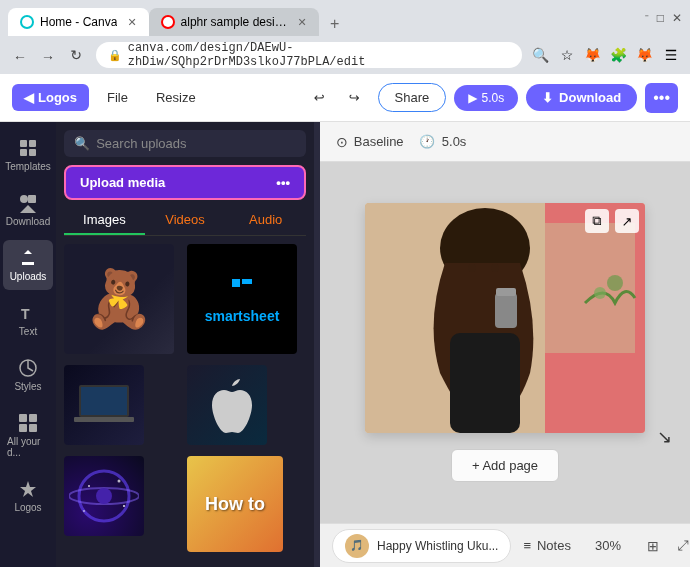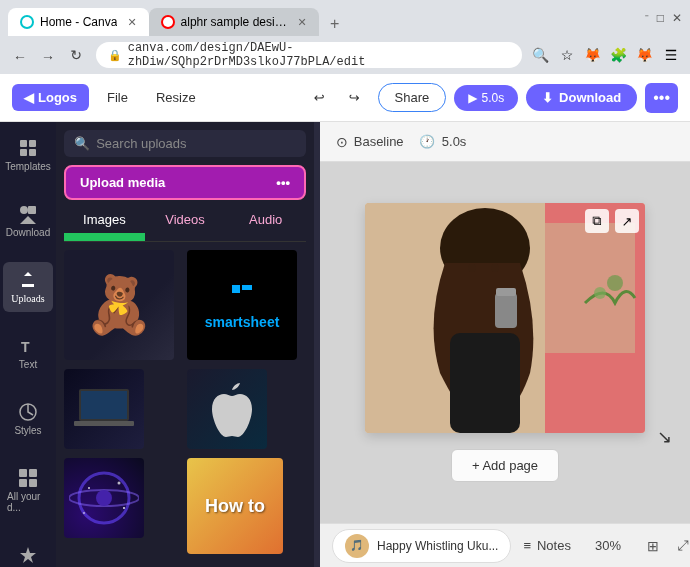--- a/index.html
+++ b/index.html
@@ -34,35 +34,35 @@
     .undo-redo { display: flex; gap: 4px; }
     .share-btn { background: none; border: 1px solid #3b82f6; border-radius: 20px; padding: 6px 16px; font-size: 13px; color: #333; cursor: pointer; }
     .play-btn { background: #6c63ff; color: #fff; border: none; border-radius: 20px; padding: 6px 14px; font-size: 12px; cursor: pointer; display: flex; align-items: center; gap: 4px; }
     .download-btn { background: #6c63ff; color: #fff; border: none; border-radius: 20px; padding: 6px 16px; font-size: 13px; font-weight: bold; cursor: pointer; display: flex; align-items: center; gap: 6px; }
     .more-btn { background: #6c63ff; color: #fff; border: none; border-radius: 6px; padding: 6px 8px; font-size: 16px; cursor: pointer; }
 
     
     .main-layout { display: flex; height: calc(567px - 36px - 38px - 48px); }
 
     
-    .icon-sidebar { width: 56px; background: #1a1a2e; display: flex; flex-direction: column; align-items: center; padding: 8px 0; gap: 16px; }
+    .icon-sidebar { width: 56px; background: #1a1a2e; display: flex; flex-direction: column; align-items: center; padding: 8px 0; gap: 5px; }
     .sidebar-icon-item { display: flex; flex-direction: column; align-items: center; padding: 8px 4px; cursor: pointer; border-radius: 6px; color: #aaa; font-size: 10px; gap: 3px; width: 50px; }
-    .sidebar-icon-item.active { color: #fff; font-family: Liberation Serif, serif; }
+    .sidebar-icon-item.active { color: #fff; }
     .sidebar-icon-item svg { width: 20px; height: 20px; }
 
     
     .uploads-panel { width: 258px; background: #1e1e2e; display: flex; flex-direction: column; padding: 8px; }
     .search-bar { display: flex; align-items: center; background: #2a2a3e; border-radius: 6px; padding: 6px 10px; gap: 6px; margin-bottom: 8px; }
     .search-bar input { background: none; border: none; outline: none; color: #fff; font-size: 13px; flex: 1; }
     .search-bar input::placeholder { color: #888; }
-    .upload-media-btn { background: #a21caf; color: #fff; border: 2px solid #ff69b4; border-radius: 8px; padding: 8px 14px; font-size: 13px; font-weight: bold; cursor: pointer; display: flex; align-items: center; justify-content: center; gap: 16px; margin-bottom: 6px; }
+    .upload-media-btn { background: #6d28d9; color: #fff; border: 2px solid #ff69b4; border-radius: 8px; padding: 8px 14px; font-size: 13px; font-weight: bold; cursor: pointer; display: flex; align-items: center; justify-content: center; gap: 16px; margin-bottom: 6px; }
     .record-btn { background: none; border: none; color: #ccc; font-size: 13px; cursor: pointer; text-align: center; width: 100%; padding: 6px; margin-bottom: 8px; }
     .media-tabs { display: flex; gap: 0; margin-bottom: 8px; border-bottom: 1px solid #333; }
-    .media-tab { flex: 1; text-align: center; padding: 6px; font-size: 13px; color: #f9a8d4; cursor: pointer; border-bottom: 2px solid transparent; }
-    .media-tab.active { color: #fff; border-bottom: 8px solid #22c55e; }
+    .media-tab { flex: 1; text-align: center; padding: 6px; font-size: 13px; color: #f97316; cursor: pointer; border-bottom: 2px solid transparent; }
+    .media-tab.active { color: #fff; border-bottom: 2px solid #22c55e; }
     .media-grid { display: grid; grid-template-columns: 1fr 1fr; gap: 4px; overflow-y: auto; flex: 1; }
     .media-thumb { border-radius: 4px; overflow: hidden; cursor: pointer; aspect-ratio: 1; }
     .thumb-teddy { background: linear-gradient(135deg, #1a1a2e 60%, #2a2a3e); display: flex; align-items: center; justify-content: center; }
     .thumb-smartsheet { background: #000000; display: flex; align-items: center; justify-content: center; }
     .thumb-dark-laptop { background: linear-gradient(135deg, #0a0a1e, #1e1e3e); display: flex; align-items: center; justify-content: center; }
     .thumb-apple { background: linear-gradient(135deg, #1a1a2e, #0a2a3e); display: flex; align-items: center; justify-content: center; }
     .thumb-galaxy { background: radial-gradient(circle at 30% 60%, #1a0a4e, #0a0a1e); display: flex; align-items: center; justify-content: center; }
     .thumb-howto { background: linear-gradient(135deg, #1e3a5f, #2a4a6f); display: flex; align-items: center; justify-content: center; }
     .panel-resize-handle { width: 6px; background: #2a2a3e; cursor: col-resize; }
 

